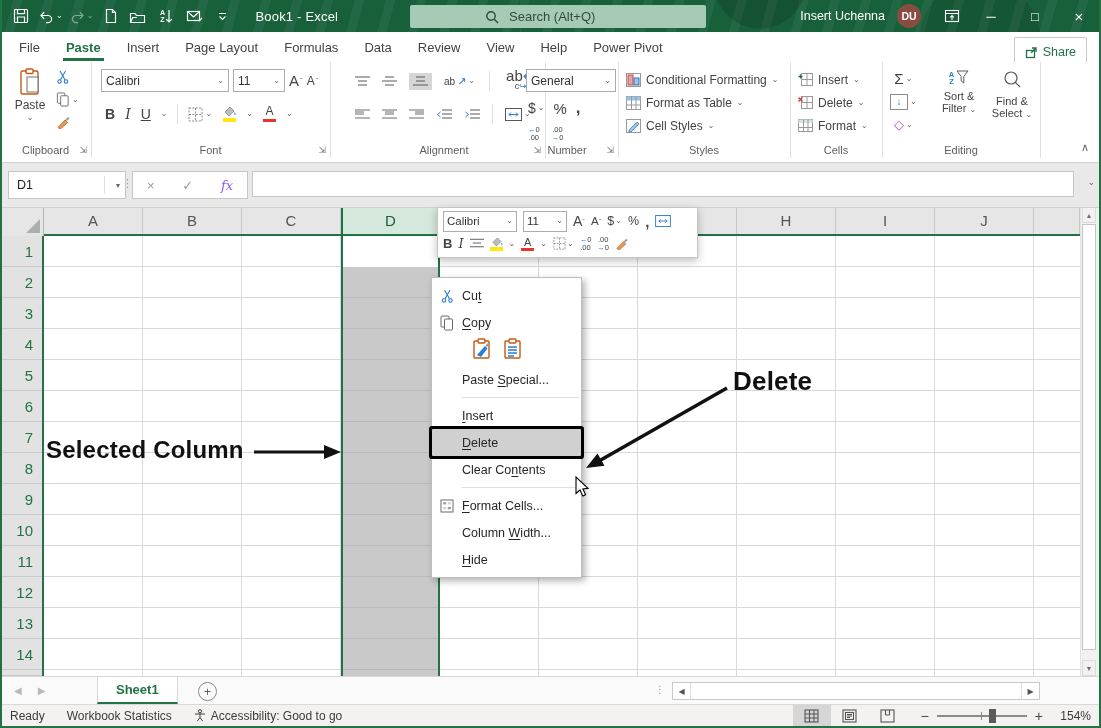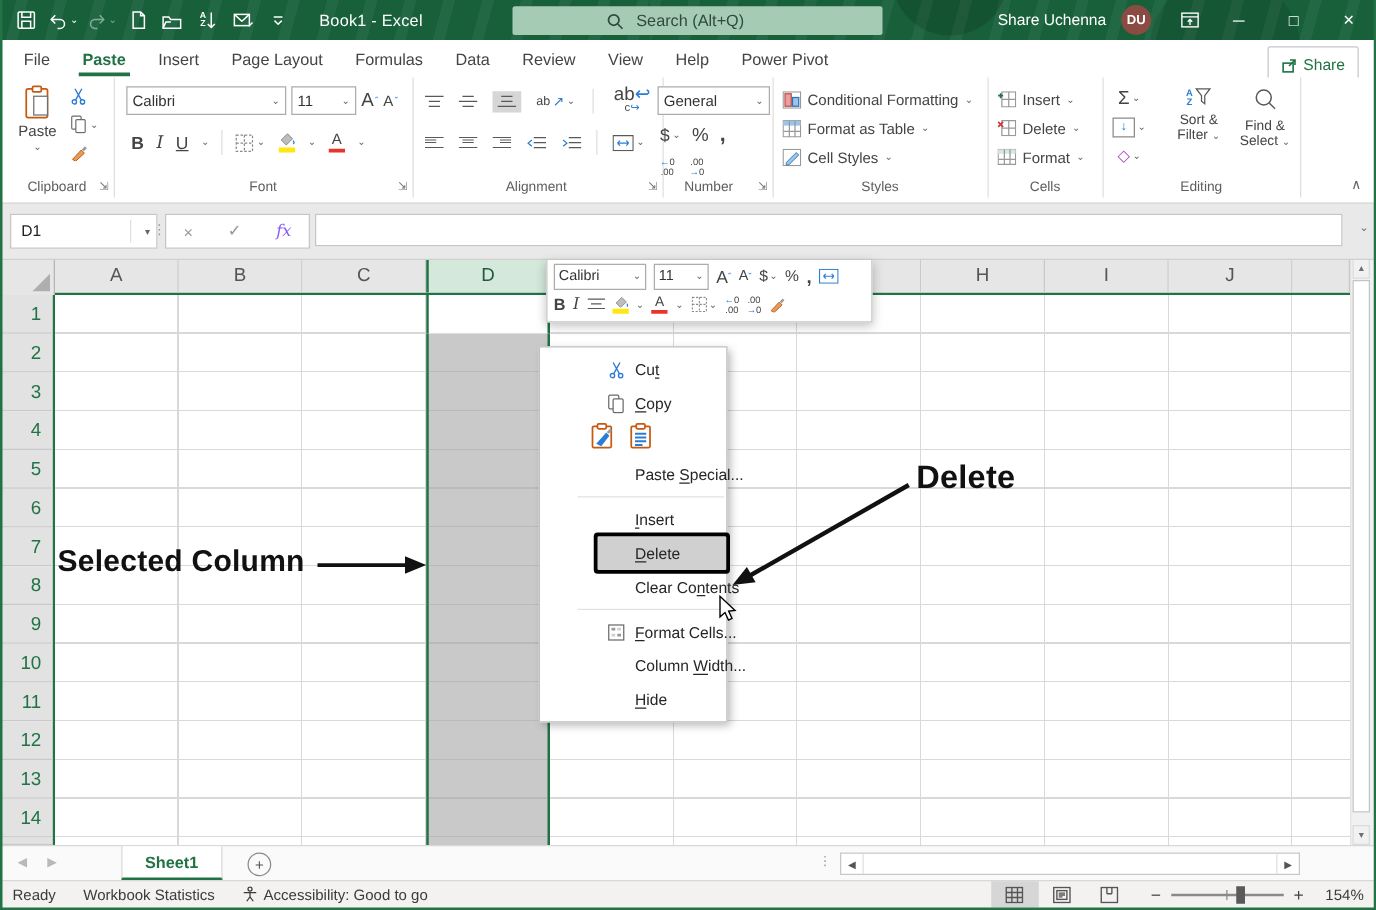--- a/index.html
+++ b/index.html
@@ -50,21 +50,21 @@
     font-family:inherit;}
   #share-btn svg{stroke:var(--green);fill:none;stroke-width:1.3;}
   
   #ribbon{position:absolute;left:0;top:62px;width:1101px;height:100px;background:#fff;
     border-bottom:1px solid var(--ribbon-border);z-index:4;font-size:12px;color:#444;}
   .grp{position:absolute;top:0;height:96px;border-right:1px solid #E1DFDD;}
   .grp-label{position:absolute;bottom:2px;left:0;right:0;text-align:center;font-size:11px;color:#605E5C;}
   .launcher{position:absolute;bottom:3px;right:4px;font-size:9px;color:#777;cursor:default;}
   .g-clip{left:0;width:91px;}
   .g-font{left:91px;width:239px;}
-  .g-align{left:328px;width:186px;padding-left:16px;}
+  .g-align{left:343px;width:186px;padding-left:16px;}
   .g-num{left:516px;width:102px;}
   .g-styles{left:618px;width:172px;}
   .g-cells{left:790px;width:92px;}
   .g-edit{left:882px;width:158px;}
   .rbtn{display:inline-flex;align-items:center;justify-content:center;gap:2px;cursor:default;color:#444;}
   .caret{font-size:8px;color:#666;line-height:1;}
   .combo{display:inline-flex;align-items:center;justify-content:space-between;border:1px solid #ACACAC;
     background:#fff;height:21px;padding:0 4px;font-size:12px;color:#333;}
   .paste-big{position:absolute;left:8px;top:6px;width:44px;height:76px;display:flex;flex-direction:column;
     align-items:center;justify-content:flex-start;gap:2px;}
@@ -136,21 +136,21 @@
   .mt-row{display:flex;align-items:center;gap:6px;height:22px;}
   .mt-combo{display:inline-flex;align-items:center;justify-content:space-between;border:1px solid #ACACAC;
     height:19px;font-size:11.5px;color:#333;padding:0 3px;}
   .mt-btn{display:inline-flex;align-items:center;font-size:12.5px;color:#444;cursor:default;gap:1px;}
   .mt-b{font-weight:bold;font-size:13px;}
   .mt-i{font-style:italic;font-family:"DejaVu Serif",serif;font-size:13px;}
   .supc{font-size:8px;color:#2B7CD3;margin-left:-1px;vertical-align:top;}
   
   #ctxmenu{position:absolute;left:431px;top:277px;width:151px;background:#fff;border:1px solid #BEBEBE;
     box-shadow:3px 3px 7px rgba(0,0,0,.3);z-index:30;box-sizing:border-box;padding:4px 0;}
-  .menu-item{display:flex;align-items:center;height:27px;font-size:12.5px;color:#262626;cursor:default;position:relative;margin-left:46px;}
+  .menu-item{display:flex;align-items:center;height:27px;font-size:12.5px;color:#262626;cursor:default;position:relative;}
   .menu-item .mi-ico{width:30px;display:flex;align-items:center;justify-content:center;flex:none;}
   .menu-item .mi-label{white-space:nowrap;}
   .menu-item.bold .mi-label{font-weight:bold;}
   .menu-item.highlighted{background:#D0D0D0;box-shadow:0 0 0 3px #000;border-radius:1px;z-index:2;}
   .menu-sep{height:1px;background:#E1E1E1;margin:4px 2px 4px 30px;}
   .paste-row{display:flex;align-items:center;height:30px;gap:11px;padding-left:40px;}
   .mi-scissors svg,.mi-ico svg{display:block;}
   u{text-underline-offset:2px;}
   
   #sheetstrip{position:absolute;left:0;top:676px;width:1101px;height:28px;background:#FAFAFA;z-index:3;
@@ -257,21 +257,21 @@
     </div>
     <div class="tb-title">Book1 - Excel</div>
     <div class="tb-search">
       <svg width="14" height="14" viewBox="0 0 14 14">
           <circle cx="6" cy="6" r="4.2"></circle>
           <path d="M9.2 9.2 13 13"></path>
         </svg>
       <input type="text" readonly="" placeholder="Search (Alt+Q)" style="">
     </div>
     <div class="tb-right">
-      <span class="tb-user">Share Uchenna</span>
+      <span class="tb-user">Insert Uchenna</span>
       <span class="tb-avatar">DU</span>
       <span class="tb-winbtn" style="width:34px">
         <svg width="16" height="14" viewBox="0 0 16 14">
             <rect x="1.5" y="1.5" width="13" height="11"></rect>
             <path d="M1.5 4.5h13M8 11V6.8M6.2 8.4 8 6.6l1.8 1.8"></path>
           </svg>
       </span>
       <span class="tb-winbtn">─</span>
       <span class="tb-winbtn">□</span>
       <span class="tb-winbtn" style="font-size:15px;">×</span>

